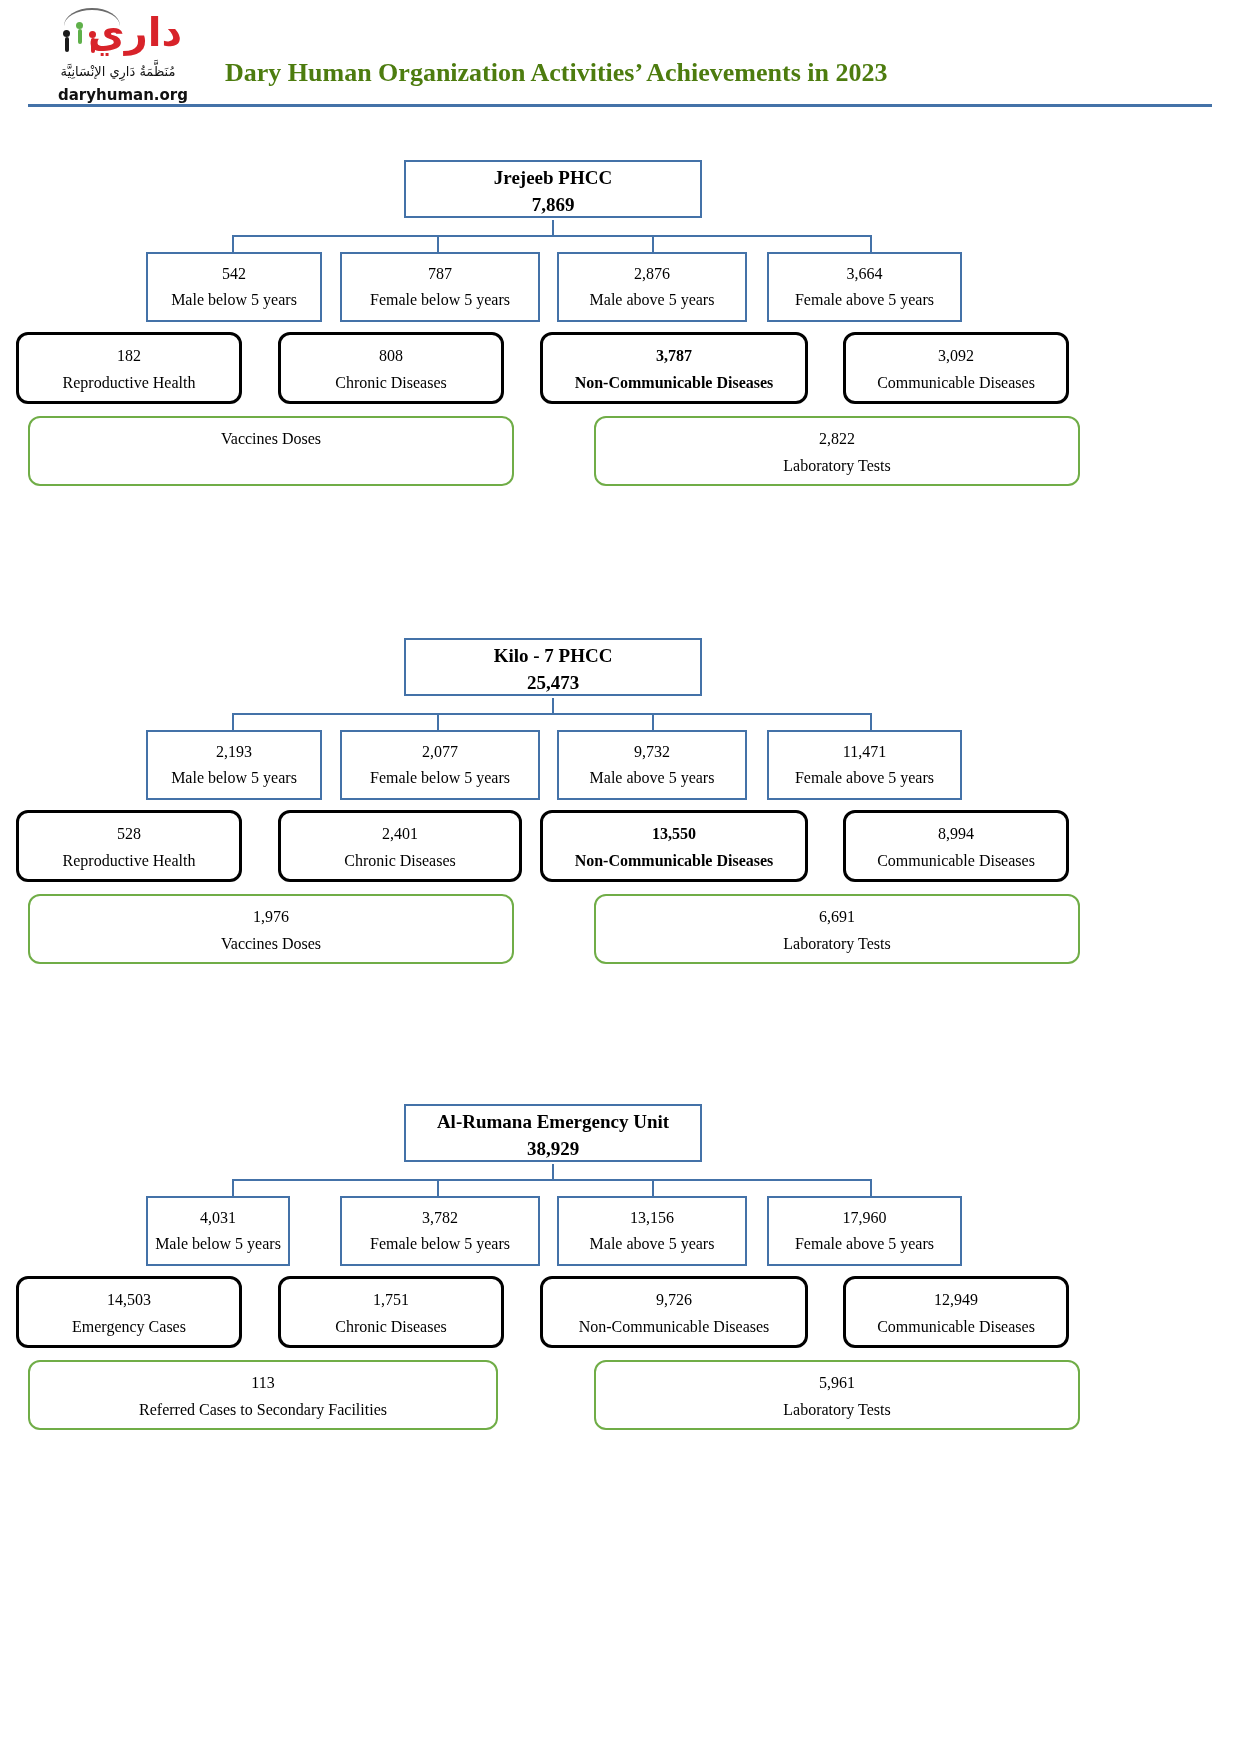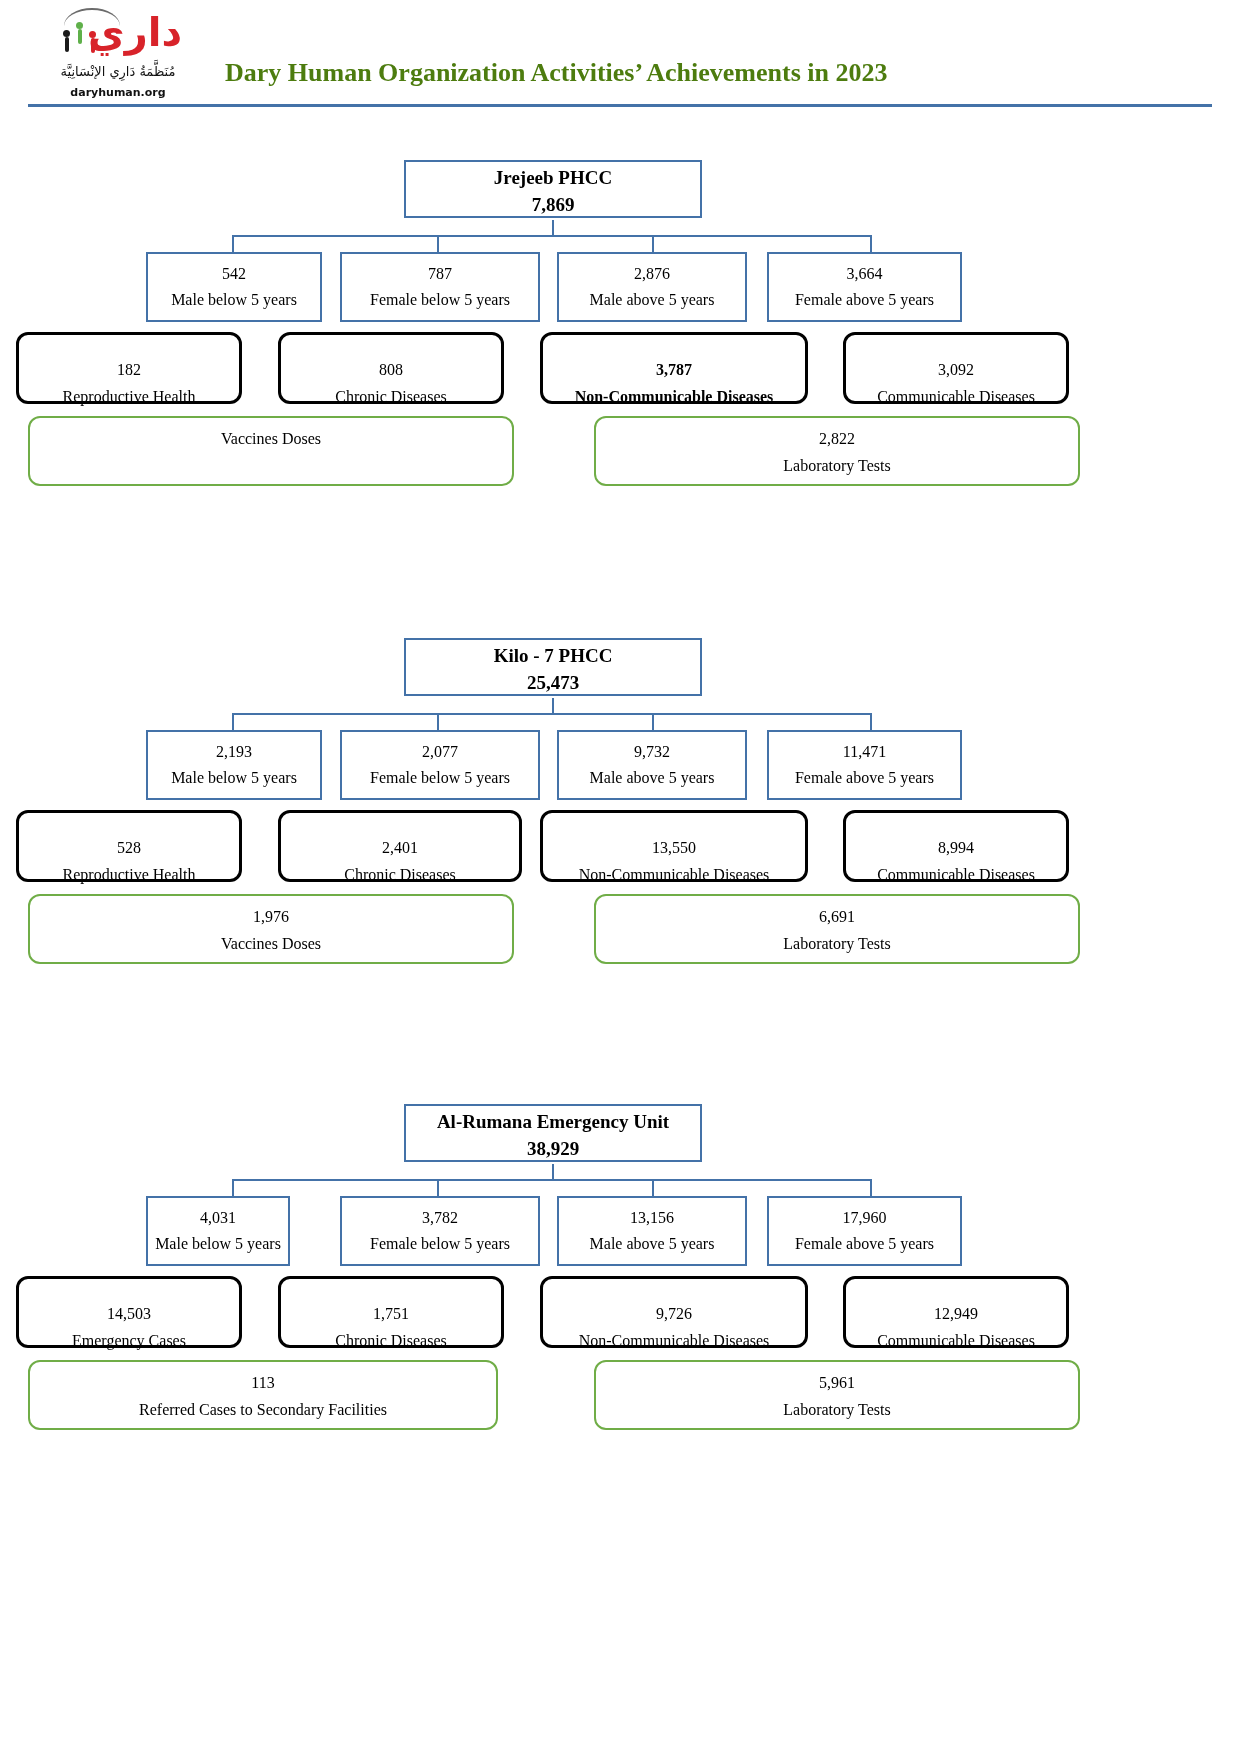--- a/index.html
+++ b/index.html
@@ -84,21 +84,21 @@
     color: #111;
     font-family: "DejaVu Sans", sans-serif;
     direction: rtl;
   }
   .logo-url {
     position: absolute;
     left: 0;
     top: 78px;
     width: 120px;
     text-align: center;
-    font-size: 11px;
+    font-size: 15px;
     font-weight: bold;
     color: #111;
     font-family: "DejaVu Sans", sans-serif;
   }
   .header-title {
     position: absolute;
     left: 225px;
     top: 58px;
     font-size: 26px;
     font-weight: bold;
@@ -203,21 +203,21 @@
     position: absolute;
     top: 0;
     height: 72px;
     border: 3px solid #000000;
     border-radius: 12px;
     background: #fff;
     box-sizing: border-box;
     text-align: center;
     font-size: 16px;
     line-height: 27px;
-    padding-top: 21px;
+    padding-top: 7px;
   }
   .black-box .v { display: block; }
   .black-box .l { display: block; }
 
   
   .row-green {
     position: relative;
     height: 76px;
     margin-top: 6px;
   }
@@ -361,21 +361,21 @@
       </div>
       <div class="row-black">
         <div class="black-box" style="left:16px; width:226px;">
           <span class="v">528</span>
           <span class="l">Reproductive Health</span>
         </div>
         <div class="black-box" style="left:278px; width:244px;">
           <span class="v">2,401</span>
           <span class="l">Chronic Diseases</span>
         </div>
-        <div class="black-box" style="left:540px; width:268px;">
+        <div class="black-box" style="left:540px; width:268px;font-weight:bold;">
           <span class="v">13,550</span>
           <span class="l">Non-Communicable Diseases</span>
         </div>
         <div class="black-box" style="left:843px; width:226px;">
           <span class="v">8,994</span>
           <span class="l">Communicable Diseases</span>
         </div>
       </div>
       <div class="row-green">
         <div class="green-box" style="left:28px; width:486px;">

